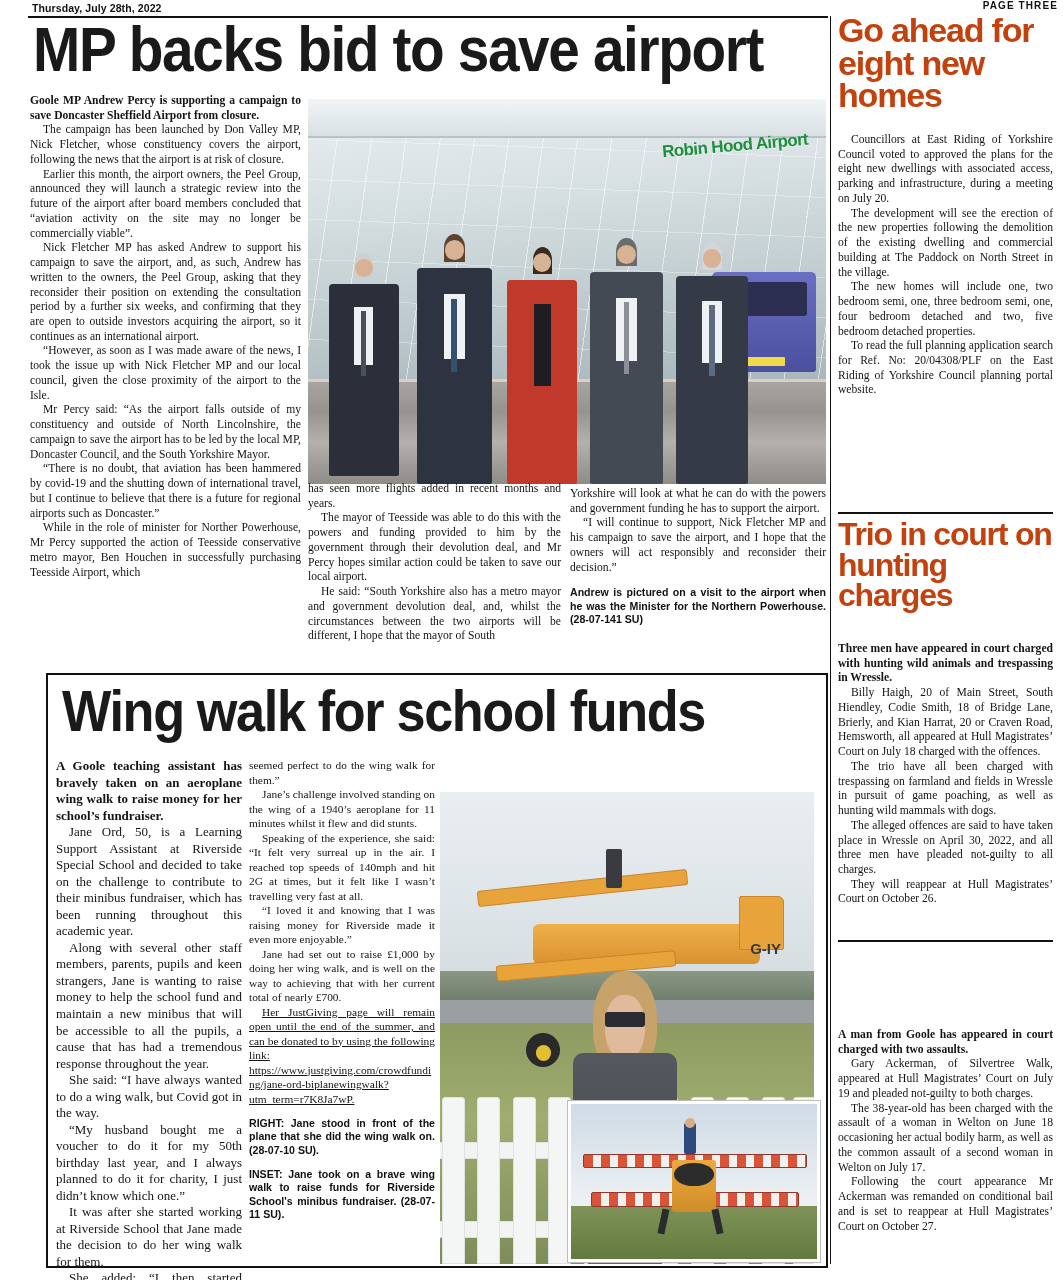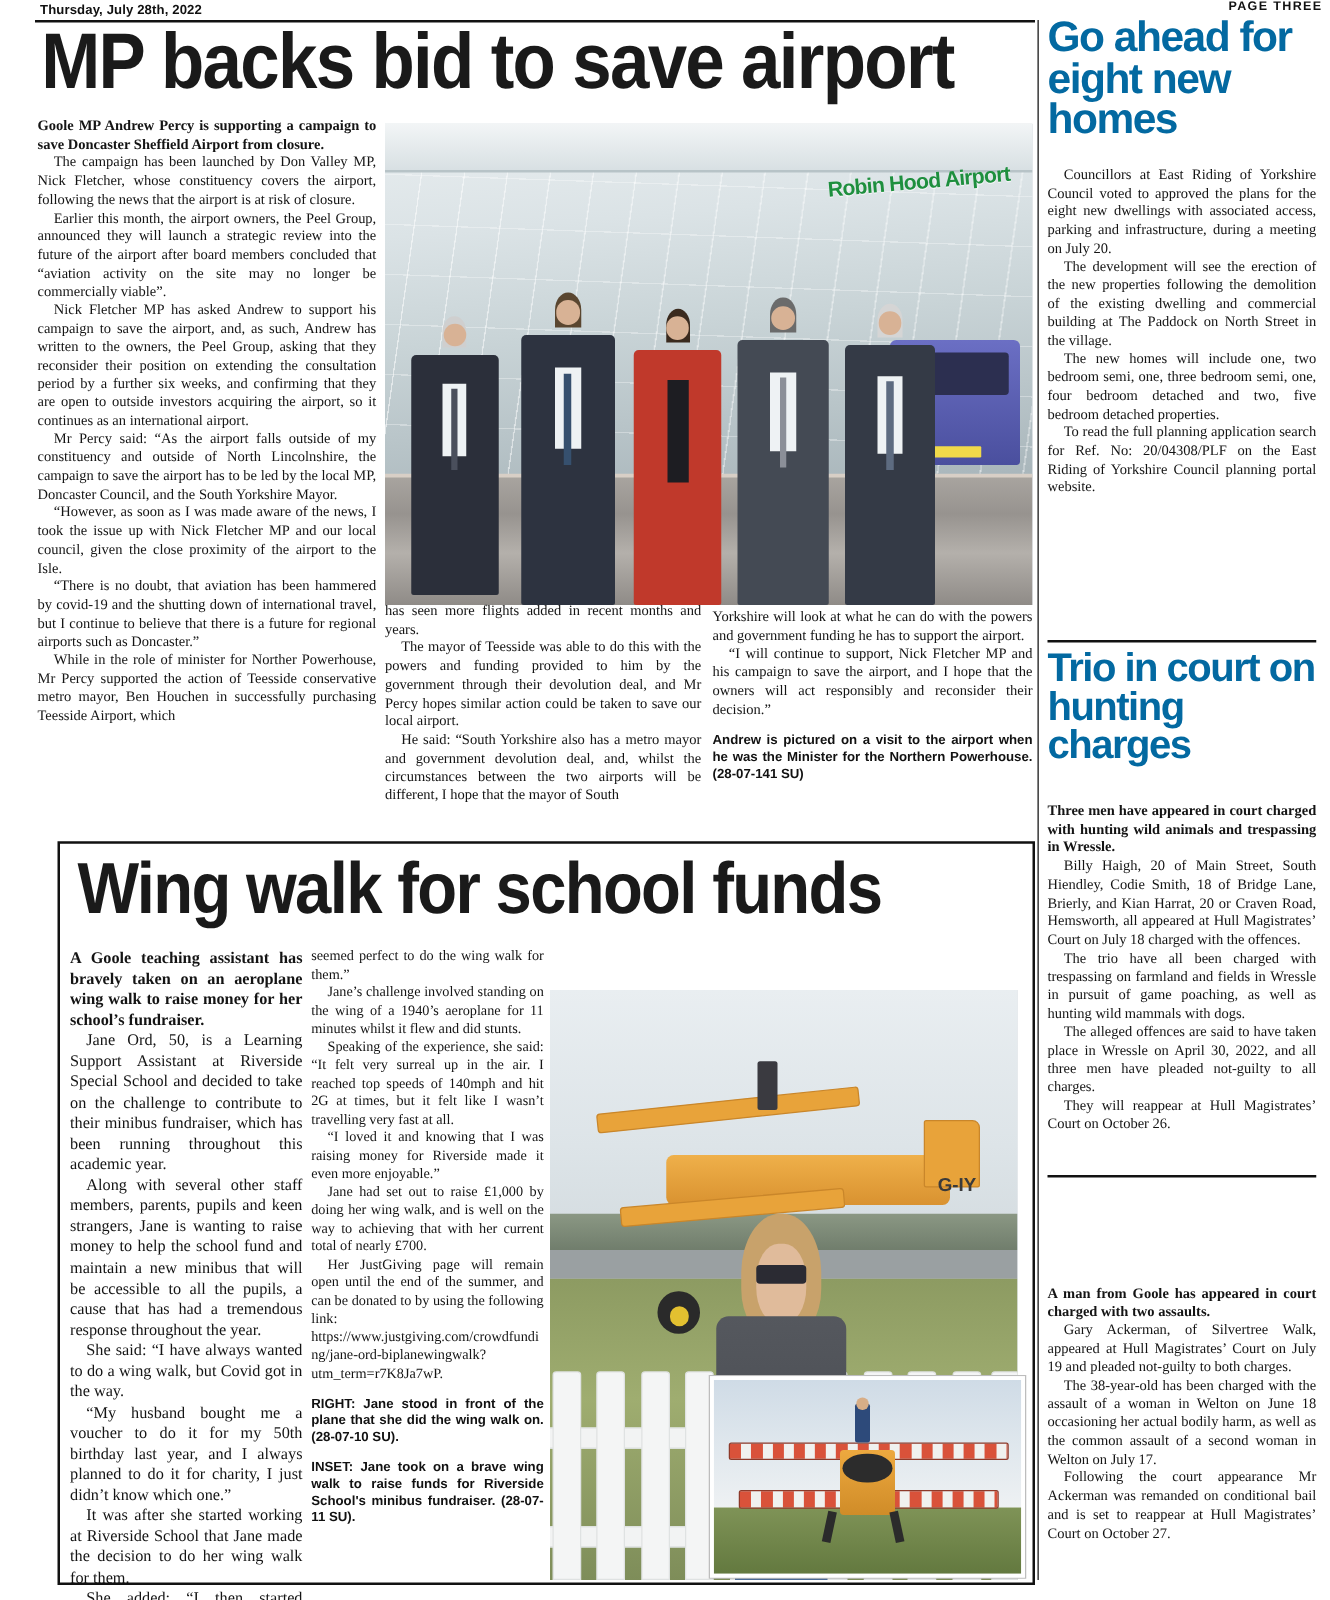--- a/index.html
+++ b/index.html
@@ -13,21 +13,21 @@
   .rule-h{position:absolute;background:#111;}
 
   
   .hl-main{
     position:absolute;font-family:"Liberation Sans",sans-serif;font-weight:bold;
     color:#1a1a1a;line-height:.86;letter-spacing:-1.5px;
     transform:scaleX(.9);transform-origin:left top;
   }
   .hl-side{
     position:absolute;font-family:"Liberation Sans",sans-serif;font-weight:bold;
-    color:#0369a1;line-height:.96;letter-spacing:-1.2px;
+    color:#c2410c;line-height:.96;letter-spacing:-1.2px;
   }
 
   
   .col{position:absolute;font-family:"Liberation Serif",serif;font-size:11.6px;line-height:1.272;
        text-align:justify;text-justify:inter-word;color:#141414;hyphens:auto;-webkit-hyphens:auto;}
   .col p{margin:0;text-indent:13px;}
   .col p.lead{font-weight:bold;text-indent:0;}
   .col p.nobreak{text-indent:0;}
   .col p.capt{font-family:"Liberation Sans",sans-serif;font-weight:bold;font-size:10.6px;
               line-height:1.26;text-indent:0;margin-top:11px;color:#111;}
@@ -165,22 +165,22 @@
       <div class="shirt"></div>
       <div class="tie" style="background:#5d6b80;"></div>
     </div>
   </div>
 
   <div class="col" style="left:30px;top:94px;width:271px;">
     <p class="lead">Goole MP Andrew Percy is supporting a campaign to save Doncaster Sheffield Airport from closure.</p>
     <p>The campaign has been launched by Don Valley MP, Nick Fletcher, whose constituency covers the airport, following the news that the airport is at risk of closure.</p>
     <p>Earlier this month, the airport owners, the Peel Group, announced they will launch a strategic review into the future of the airport after board members concluded that “aviation activity on the site may no longer be commercially viable”.</p>
     <p>Nick Fletcher MP has asked Andrew to support his campaign to save the airport, and, as such, Andrew has written to the owners, the Peel Group, asking that they reconsider their position on extending the consultation period by a further six weeks, and confirming that they are open to outside investors acquiring the airport, so it continues as an international airport.</p>
+    <p>“However, as soon as I was made aware of the news, I took the issue up with Nick Fletcher MP and our local council, given the close proximity of the airport to the Isle.</p>
     <p>Mr Percy said: “As the airport falls outside of my constituency and outside of North Lincolnshire, the campaign to save the airport has to be led by the local MP, Doncaster Council, and the South Yorkshire Mayor.</p>
-    <p>“However, as soon as I was made aware of the news, I took the issue up with Nick Fletcher MP and our local council, given the close proximity of the airport to the Isle.</p>
     <p>“There is no doubt, that aviation has been hammered by covid-19 and the shutting down of international travel, but I continue to believe that there is a future for regional airports such as Doncaster.”</p>
     <p>While in the role of minister for Norther Powerhouse, Mr Percy supported the action of Teesside conservative metro mayor, Ben Houchen in successfully purchasing Teesside Airport, which</p>
   </div>
 
   <div class="col" style="left:308px;top:482px;width:253px;">
     <p class="nobreak">has seen more flights added in recent months and years.</p>
     <p>The mayor of Teesside was able to do this with the powers and funding provided to him by the government through their devolution deal, and Mr Percy hopes similar action could be taken to save our local airport.</p>
     <p>He said: “South Yorkshire also has a metro mayor and government devolution deal, and, whilst the circumstances between the two airports will be different, I hope that the mayor of South</p>
   </div>
 
@@ -231,21 +231,21 @@
     <p>It was after she started working at Riverside School that Jane made the decision to do her wing walk for them.</p>
     <p>She added: “I then started teaching at Riverside School and learnt all about their fundraising efforts for the new minibus. It</p>
   </div>
 
   <div class="col" style="left:249px;top:758px;width:186px;font-size:11.4px;">
     <p class="nobreak">seemed perfect to do the wing walk for them.”</p>
     <p>Jane’s challenge involved standing on the wing of a 1940’s aeroplane for 11 minutes whilst it flew and did stunts.</p>
     <p>Speaking of the experience, she said: “It felt very surreal up in the air. I reached top speeds of 140mph and hit 2G at times, but it felt like I wasn’t travelling very fast at all.</p>
     <p>“I loved it and knowing that I was raising money for Riverside made it even more enjoyable.”</p>
     <p>Jane had set out to raise £1,000 by doing her wing walk, and is well on the way to achieving that with her current total of nearly £700.</p>
-    <p style="word-break:break-word;">Her JustGiving page will remain open until the end of the summer, and can be donated to by using the following link: https://www.justgiving.com/crowdfunding/jane-ord-biplanewingwalk?utm_term=r7K8Ja7wP.</p>
+    <p style="word-break:break-word;text-decoration:underline;">Her JustGiving page will remain open until the end of the summer, and can be donated to by using the following link: https://www.justgiving.com/crowdfunding/jane-ord-biplanewingwalk?utm_term=r7K8Ja7wP.</p>
     <p class="capt">RIGHT: Jane stood in front of the plane that she did the wing walk on. (28-07-10 SU).</p>
     <p class="capt">INSET: Jane took on a brave wing walk to raise funds for Riverside School's minibus fundraiser. (28-07-11 SU).</p>
   </div>
 
   <div class="photo" style="left:440px;top:781px;width:374px;height:472px;margin-top:11px;">
     <div class="ww-sky"></div>
     <div class="ww-trees"></div>
     <div class="ww-runway"></div>
     <div class="ww-grass2"></div>
 

